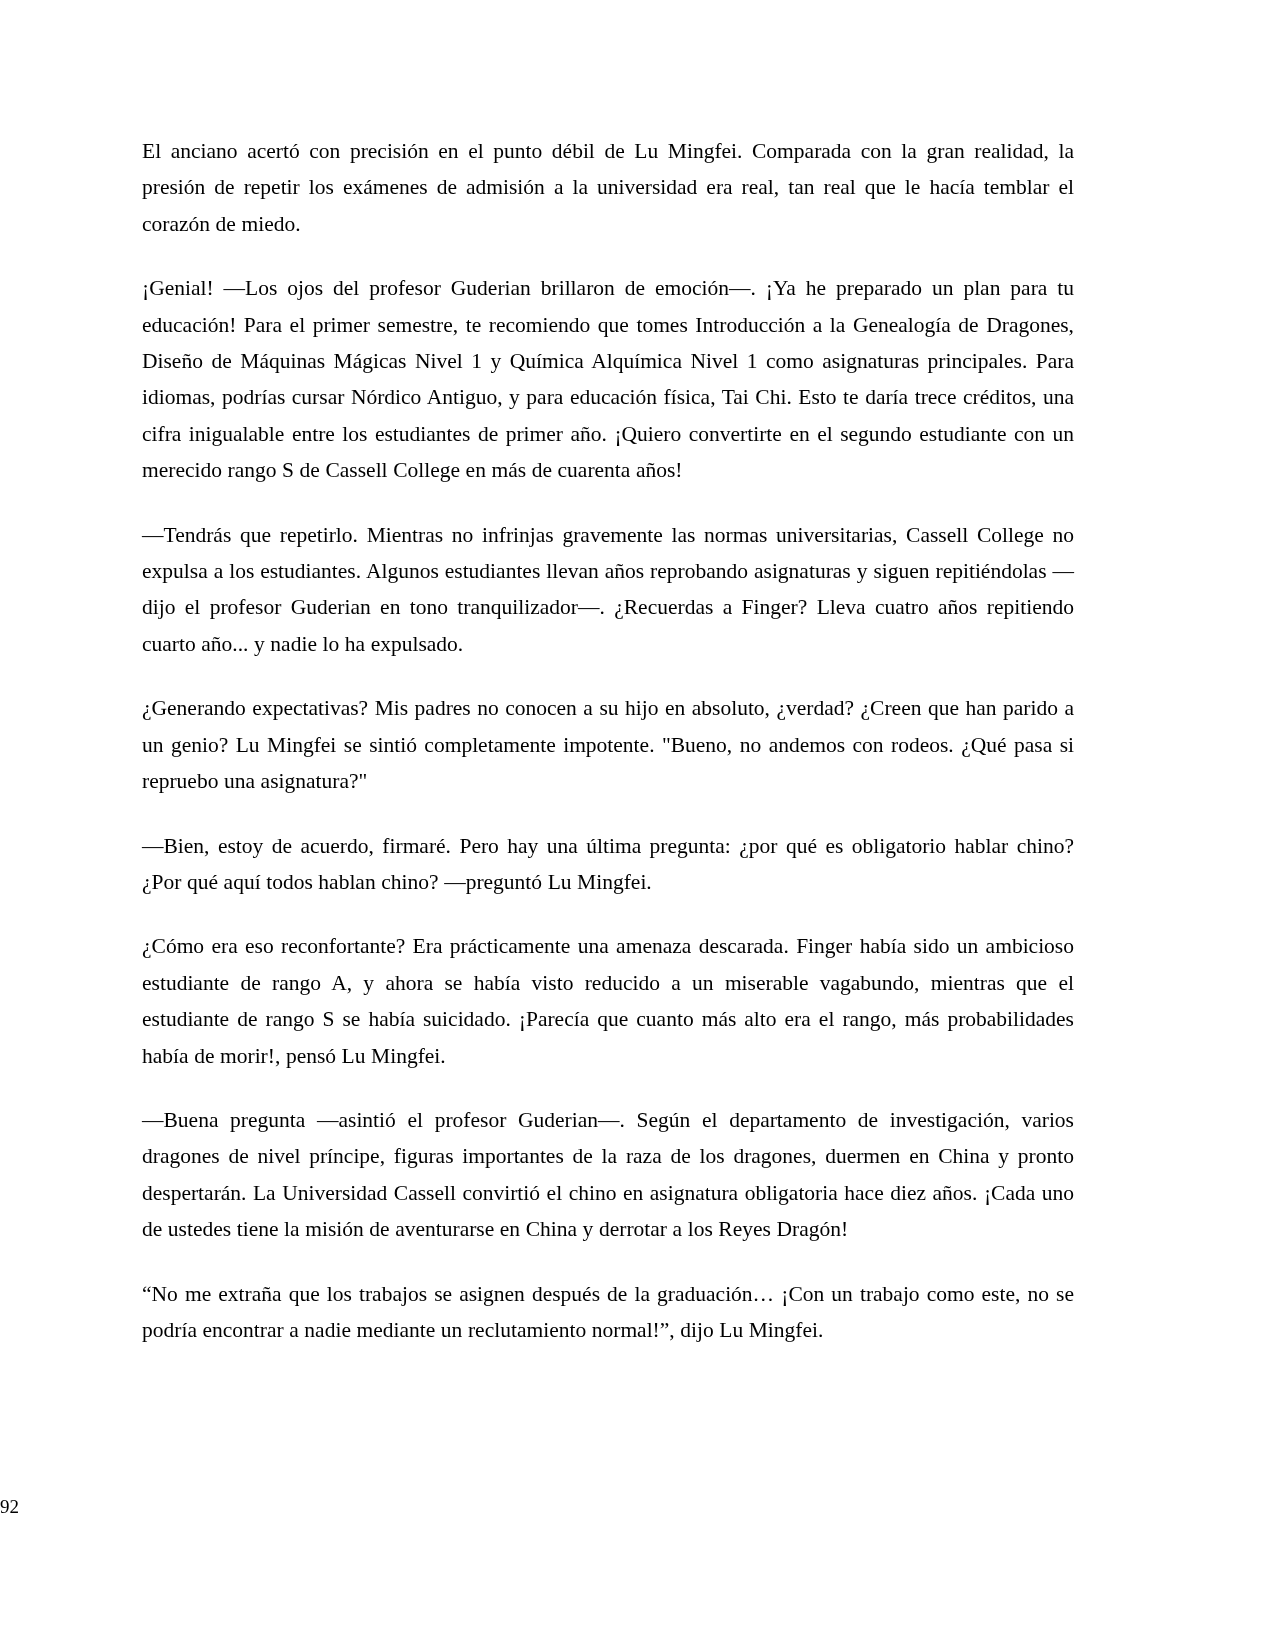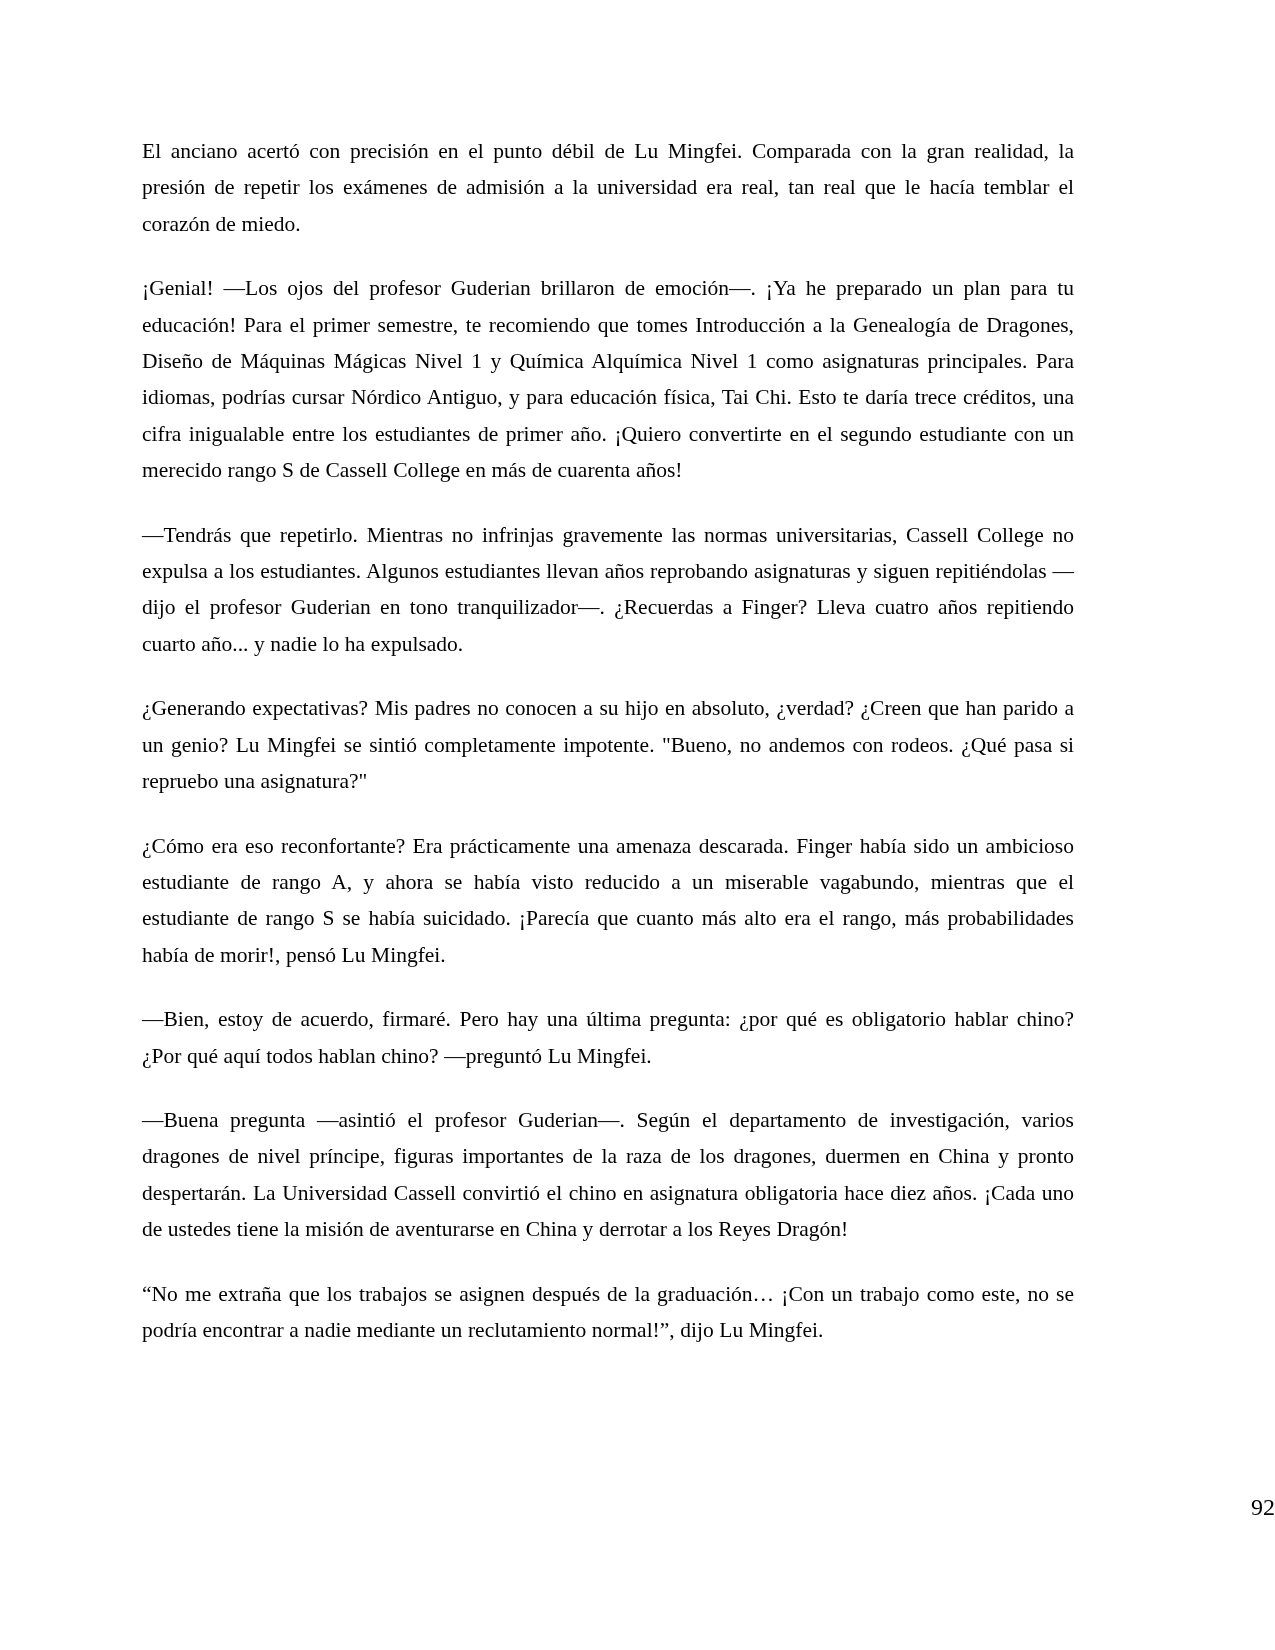--- a/index.html
+++ b/index.html
@@ -36,38 +36,38 @@
     color: #000000;
   }
   .para:last-child {
     margin-bottom: 15px;
   }
   .page-number {
     position: absolute;
     left: 0;
     right: 0;
     top: 1496px;
-    text-align: right;
-    font-size: 24px;
+    text-align: left;
+    font-size: 19px;
     line-height: 22px;
     font-family: "Liberation Serif", "DejaVu Serif", serif;
     color: #000000;
   }
 </style>
 </head>
 <body>
 
 <div class="page">
 
   <div class="text-column">
     <p class="para">El anciano acertó con precisión en el punto débil de Lu Mingfei. Comparada con la gran realidad, la presión de repetir los exámenes de admisión a la universidad era real, tan real que le hacía temblar el corazón de miedo.</p>
     <p class="para">¡Genial! —Los ojos del profesor Guderian brillaron de emoción—. ¡Ya he preparado un plan para tu educación! Para el primer semestre, te recomiendo que tomes Introducción a la Genealogía de Dragones, Diseño de Máquinas Mágicas Nivel 1 y Química Alquímica Nivel 1 como asignaturas principales. Para idiomas, podrías cursar Nórdico Antiguo, y para educación física, Tai Chi. Esto te daría trece créditos, una cifra inigualable entre los estudiantes de primer año. ¡Quiero convertirte en el segundo estudiante con un merecido rango S de Cassell College en más de cuarenta años!</p>
     <p class="para">—Tendrás que repetirlo. Mientras no infrinjas gravemente las normas universitarias, Cassell College no expulsa a los estudiantes. Algunos estudiantes llevan años reprobando asignaturas y siguen repitiéndolas —dijo el profesor Guderian en tono tranquilizador—. ¿Recuerdas a Finger? Lleva cuatro años repitiendo cuarto año... y nadie lo ha expulsado.</p>
     <p class="para">¿Generando expectativas? Mis padres no conocen a su hijo en absoluto, ¿verdad? ¿Creen que han parido a un genio? Lu Mingfei se sintió completamente impotente. "Bueno, no andemos con rodeos. ¿Qué pasa si repruebo una asignatura?"</p>
+    <p class="para">—Bien, estoy de acuerdo, firmaré. Pero hay una última pregunta: ¿por qué es obligatorio hablar chino? ¿Por qué aquí todos hablan chino? —preguntó Lu Mingfei.</p>
     <p class="para">¿Cómo era eso reconfortante? Era prácticamente una amenaza descarada. Finger había sido un ambicioso estudiante de rango A, y ahora se había visto reducido a un miserable vagabundo, mientras que el estudiante de rango S se había suicidado. ¡Parecía que cuanto más alto era el rango, más probabilidades había de morir!, pensó Lu Mingfei.</p>
-    <p class="para">—Bien, estoy de acuerdo, firmaré. Pero hay una última pregunta: ¿por qué es obligatorio hablar chino? ¿Por qué aquí todos hablan chino? —preguntó Lu Mingfei.</p>
     <p class="para">—Buena pregunta —asintió el profesor Guderian—. Según el departamento de investigación, varios dragones de nivel príncipe, figuras importantes de la raza de los dragones, duermen en China y pronto despertarán. La Universidad Cassell convirtió el chino en asignatura obligatoria hace diez años. ¡Cada uno de ustedes tiene la misión de aventurarse en China y derrotar a los Reyes Dragón!</p>
     <p class="para">“No me extraña que los trabajos se asignen después de la graduación… ¡Con un trabajo como este, no se podría encontrar a nadie mediante un reclutamiento normal!”, dijo Lu Mingfei.</p>
   </div>
 
   <div class="page-number">92</div>
 
 </div>
 
 </body></html>

